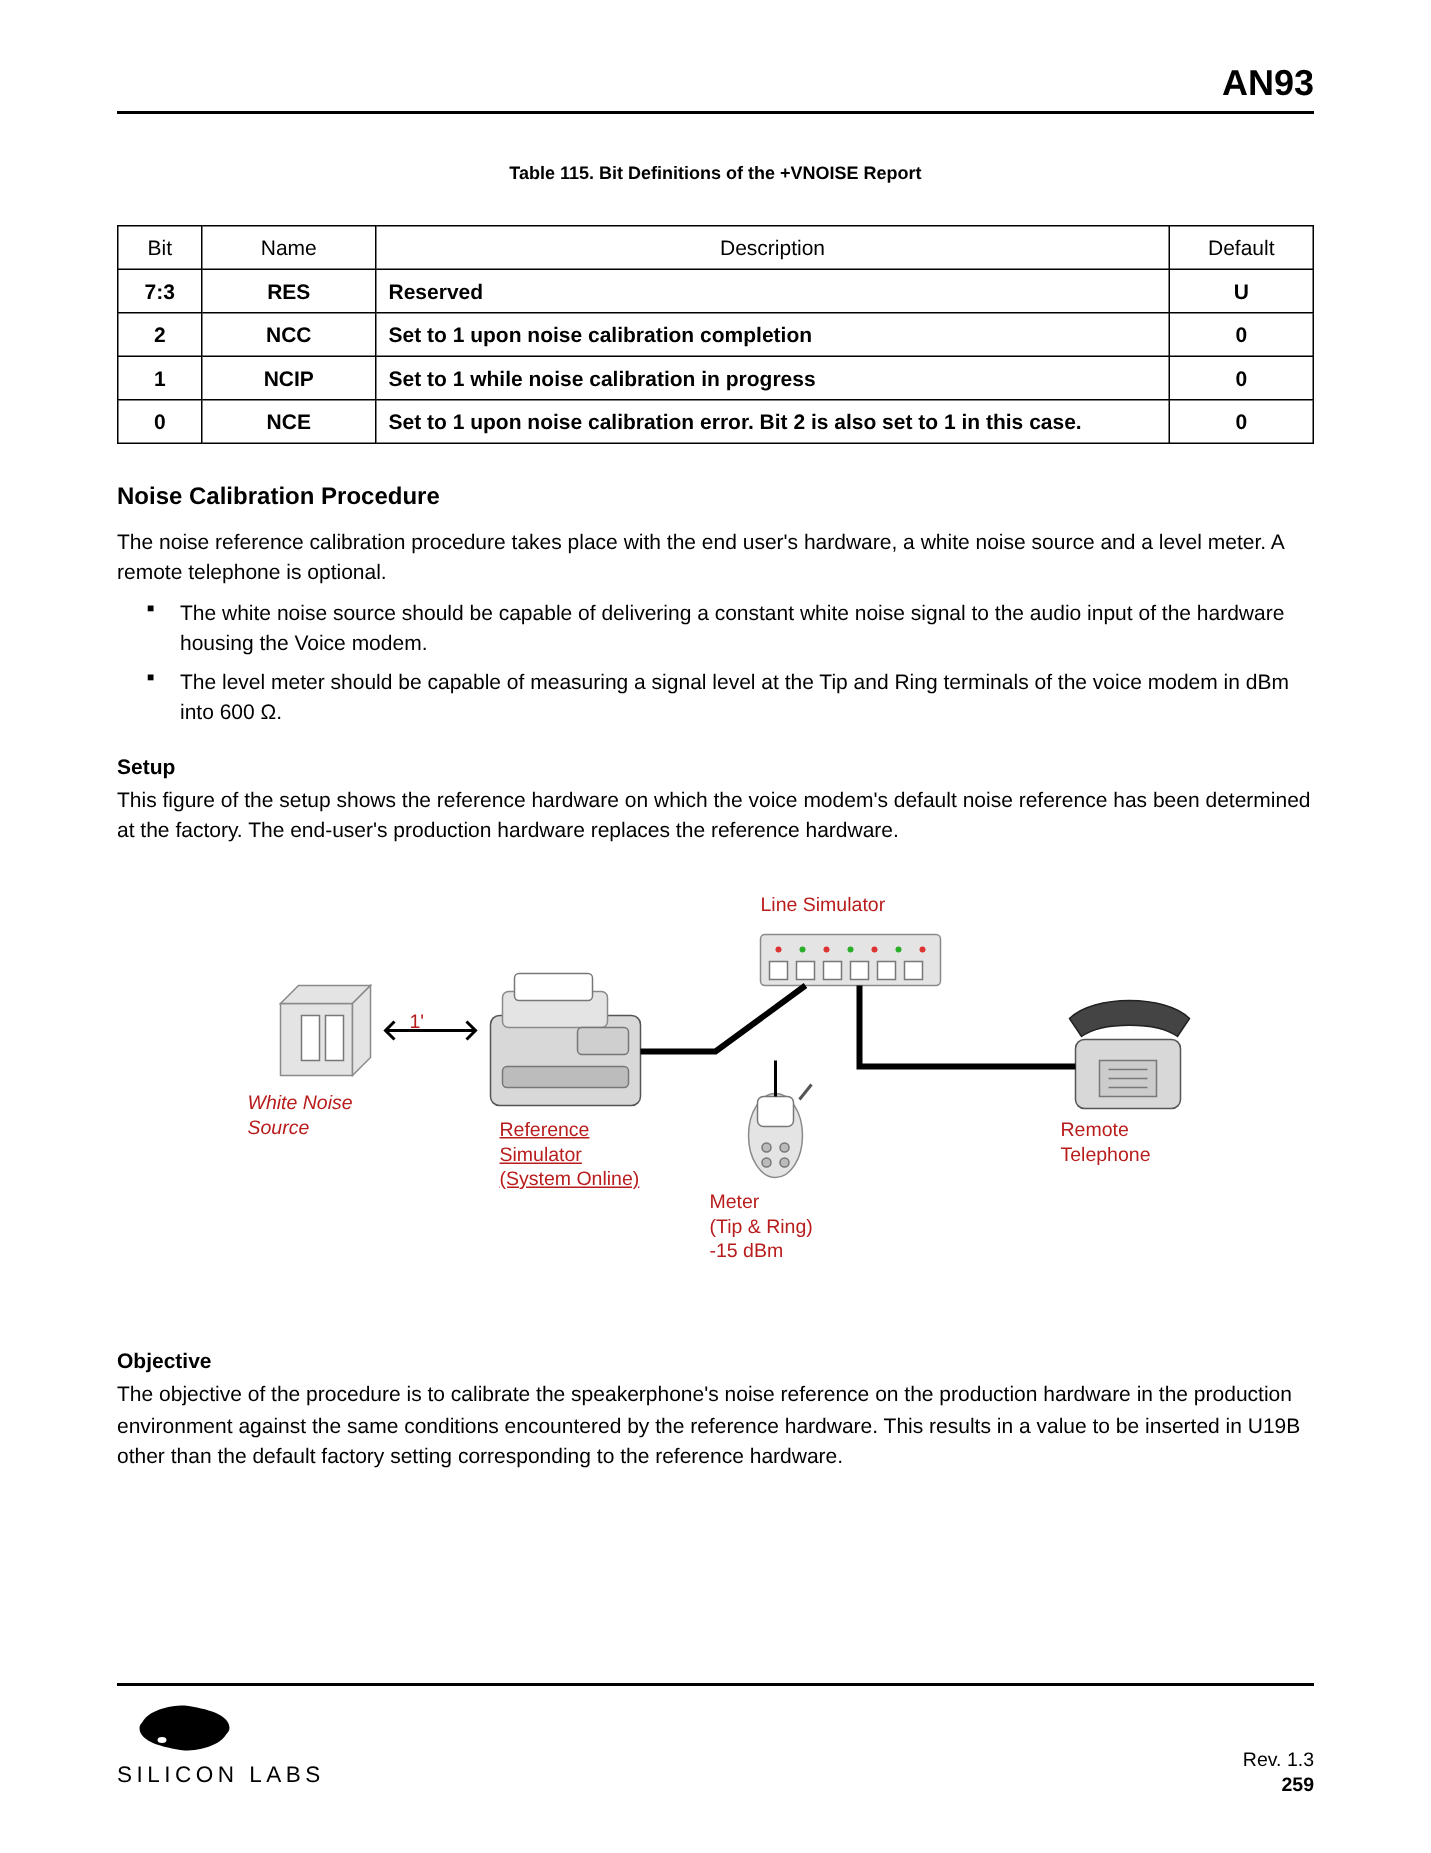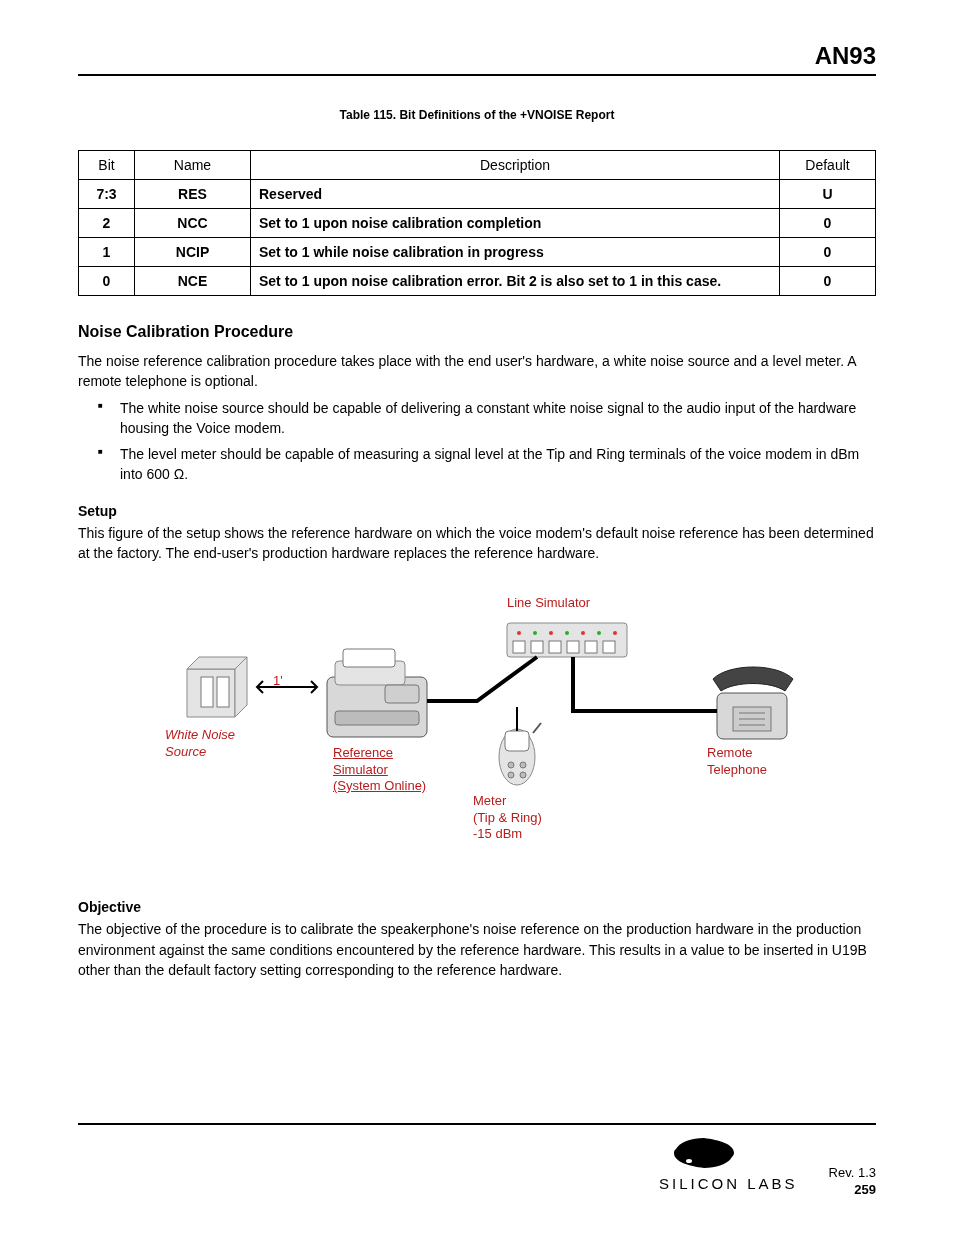--- a/index.html
+++ b/index.html
@@ -29,21 +29,21 @@
   .dev-border-dark { stroke: #555; fill: #d8d8d8; }
   .led-g { fill: #2aae2a; }
   .led-r { fill: #d33; }
   .port  { fill: #fff; stroke: #777; }
   .wire  { stroke: #000; stroke-width: 4; fill: none; }
   .wire-thin { stroke: #000; stroke-width: 2; fill: none; }
   .arrow { stroke: #000; stroke-width: 2; fill: none; }
 
   .footer { position: absolute; left: 78px; right: 78px; bottom: 38px; }
   .footer-rule { border: none; border-top: 2px solid #000; margin-bottom: 8px; }
-  .footer-row { display: flex; align-items: flex-end; justify-content: flex-end; gap: 20px; }
+  .footer-row { display: flex; align-items: flex-end; justify-content: space-between; gap: 20px; }
   .logo { width: 150px; height: 60px; }
   .footer-right { text-align: right; font-size: 13px; }
   .footer-right .rev { margin-bottom: 2px; }
   .footer-right .pn  { font-weight: bold; }
 </style>
 </head>
 <body>
 
 <div class="page">
   <div class="doc-title">AN93</div>

